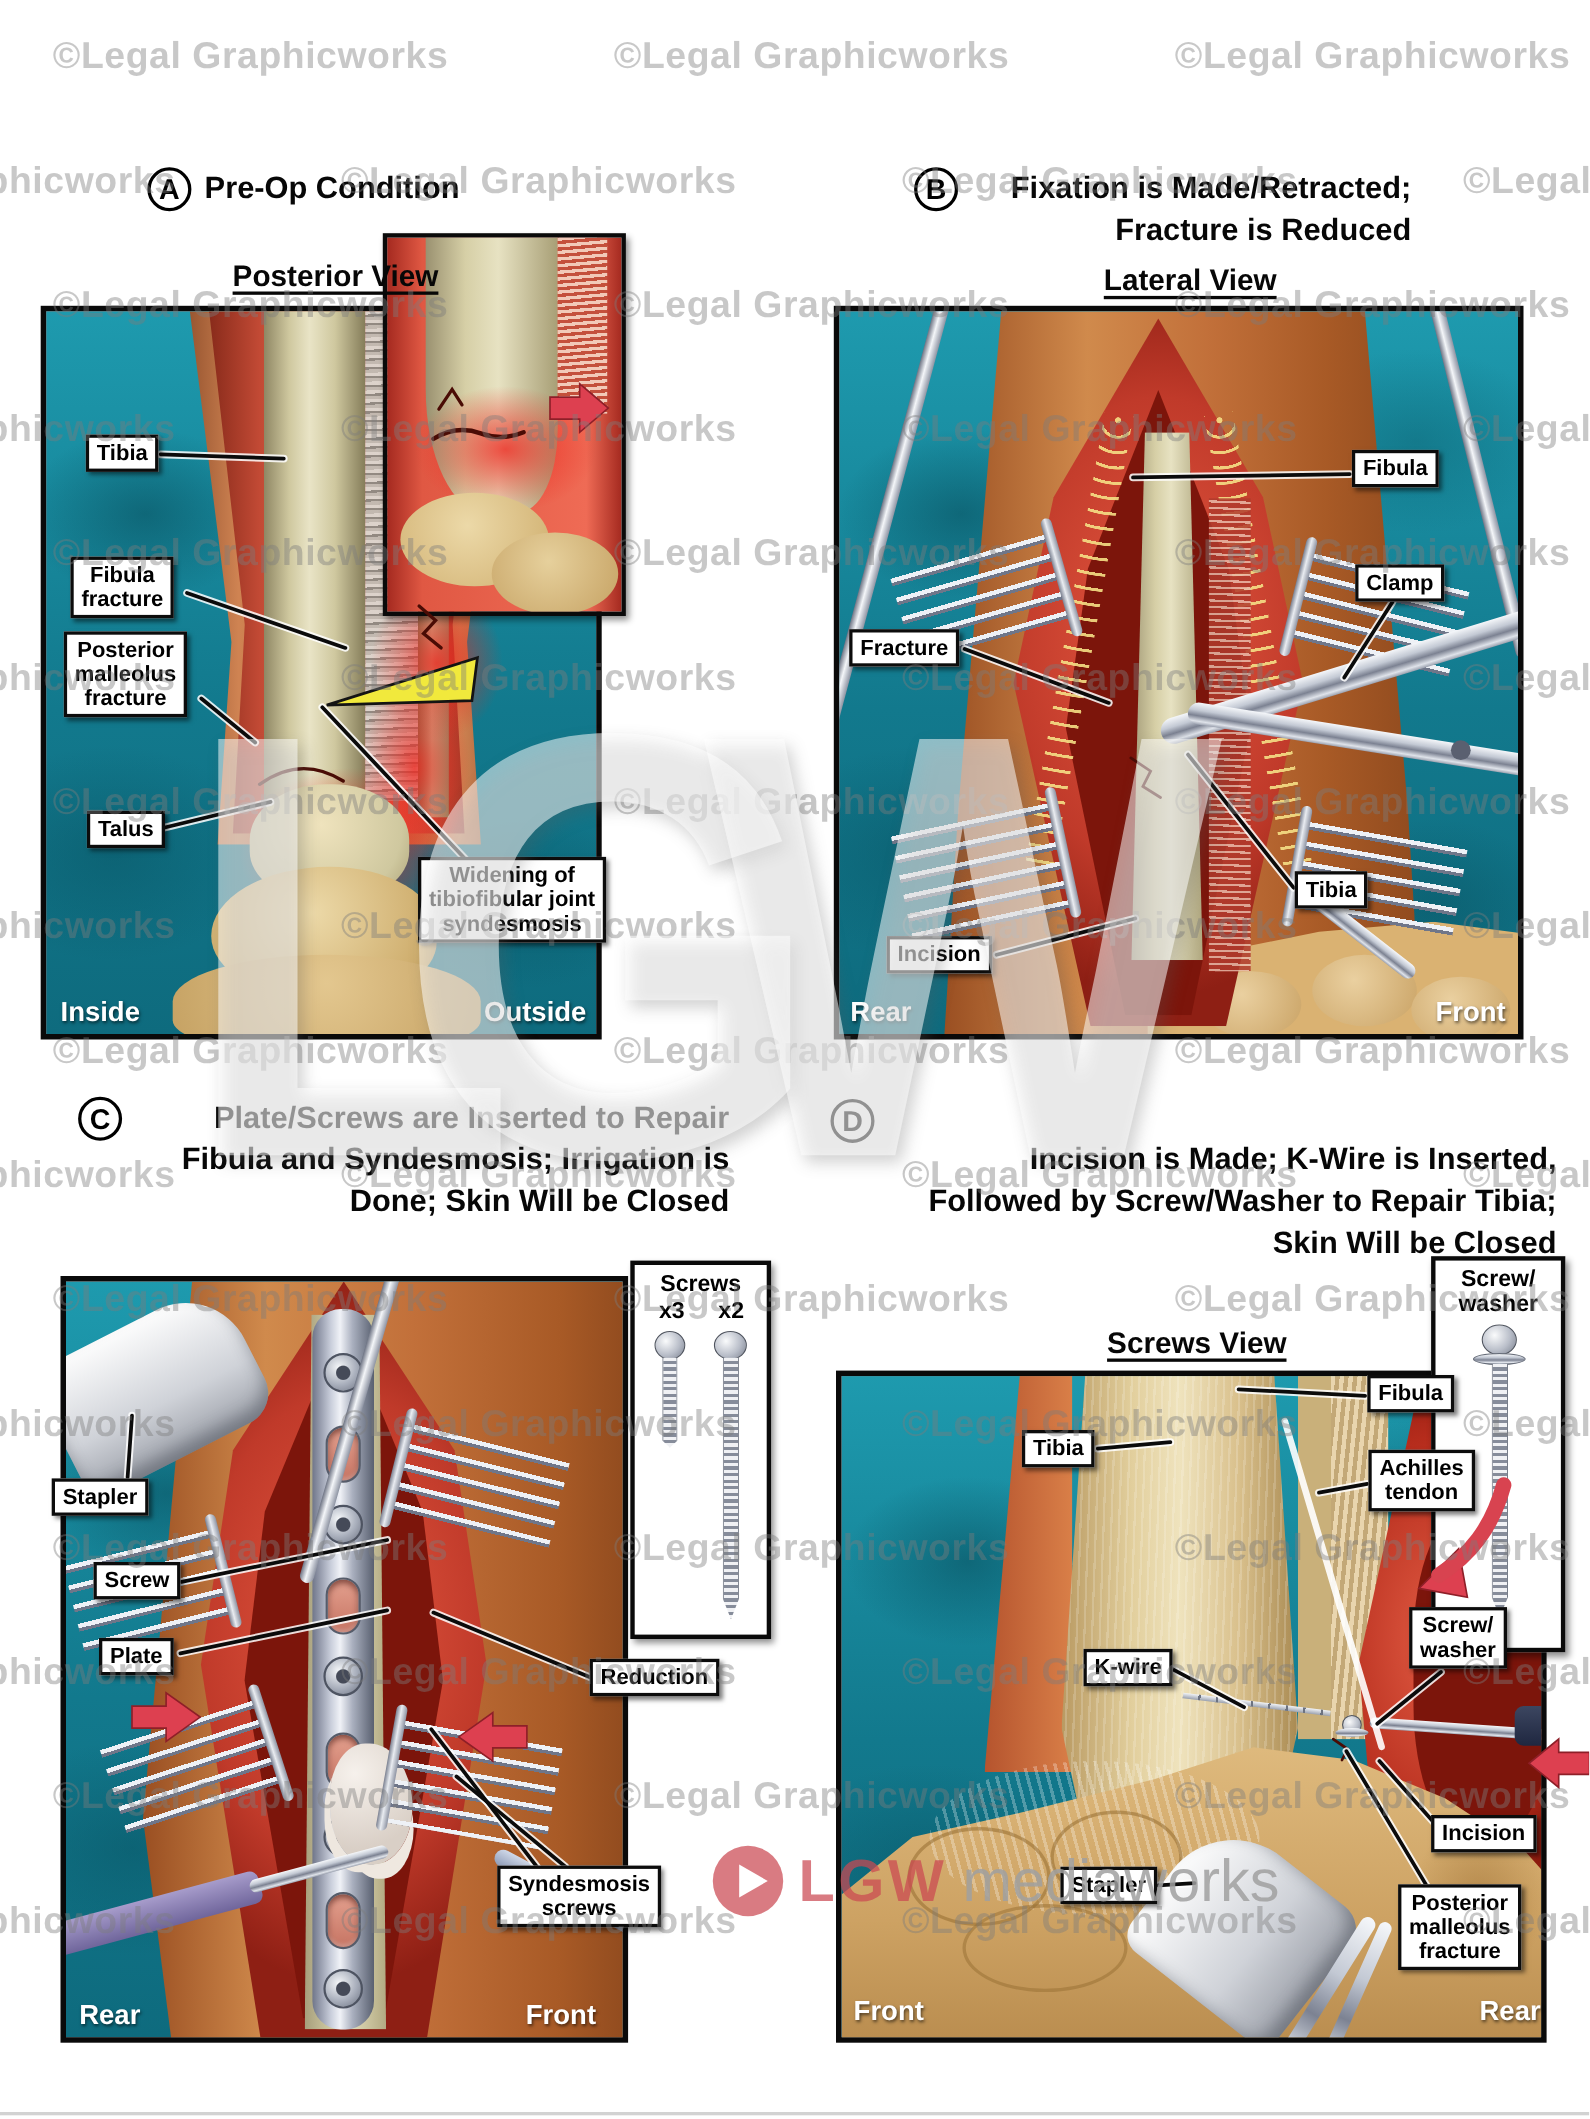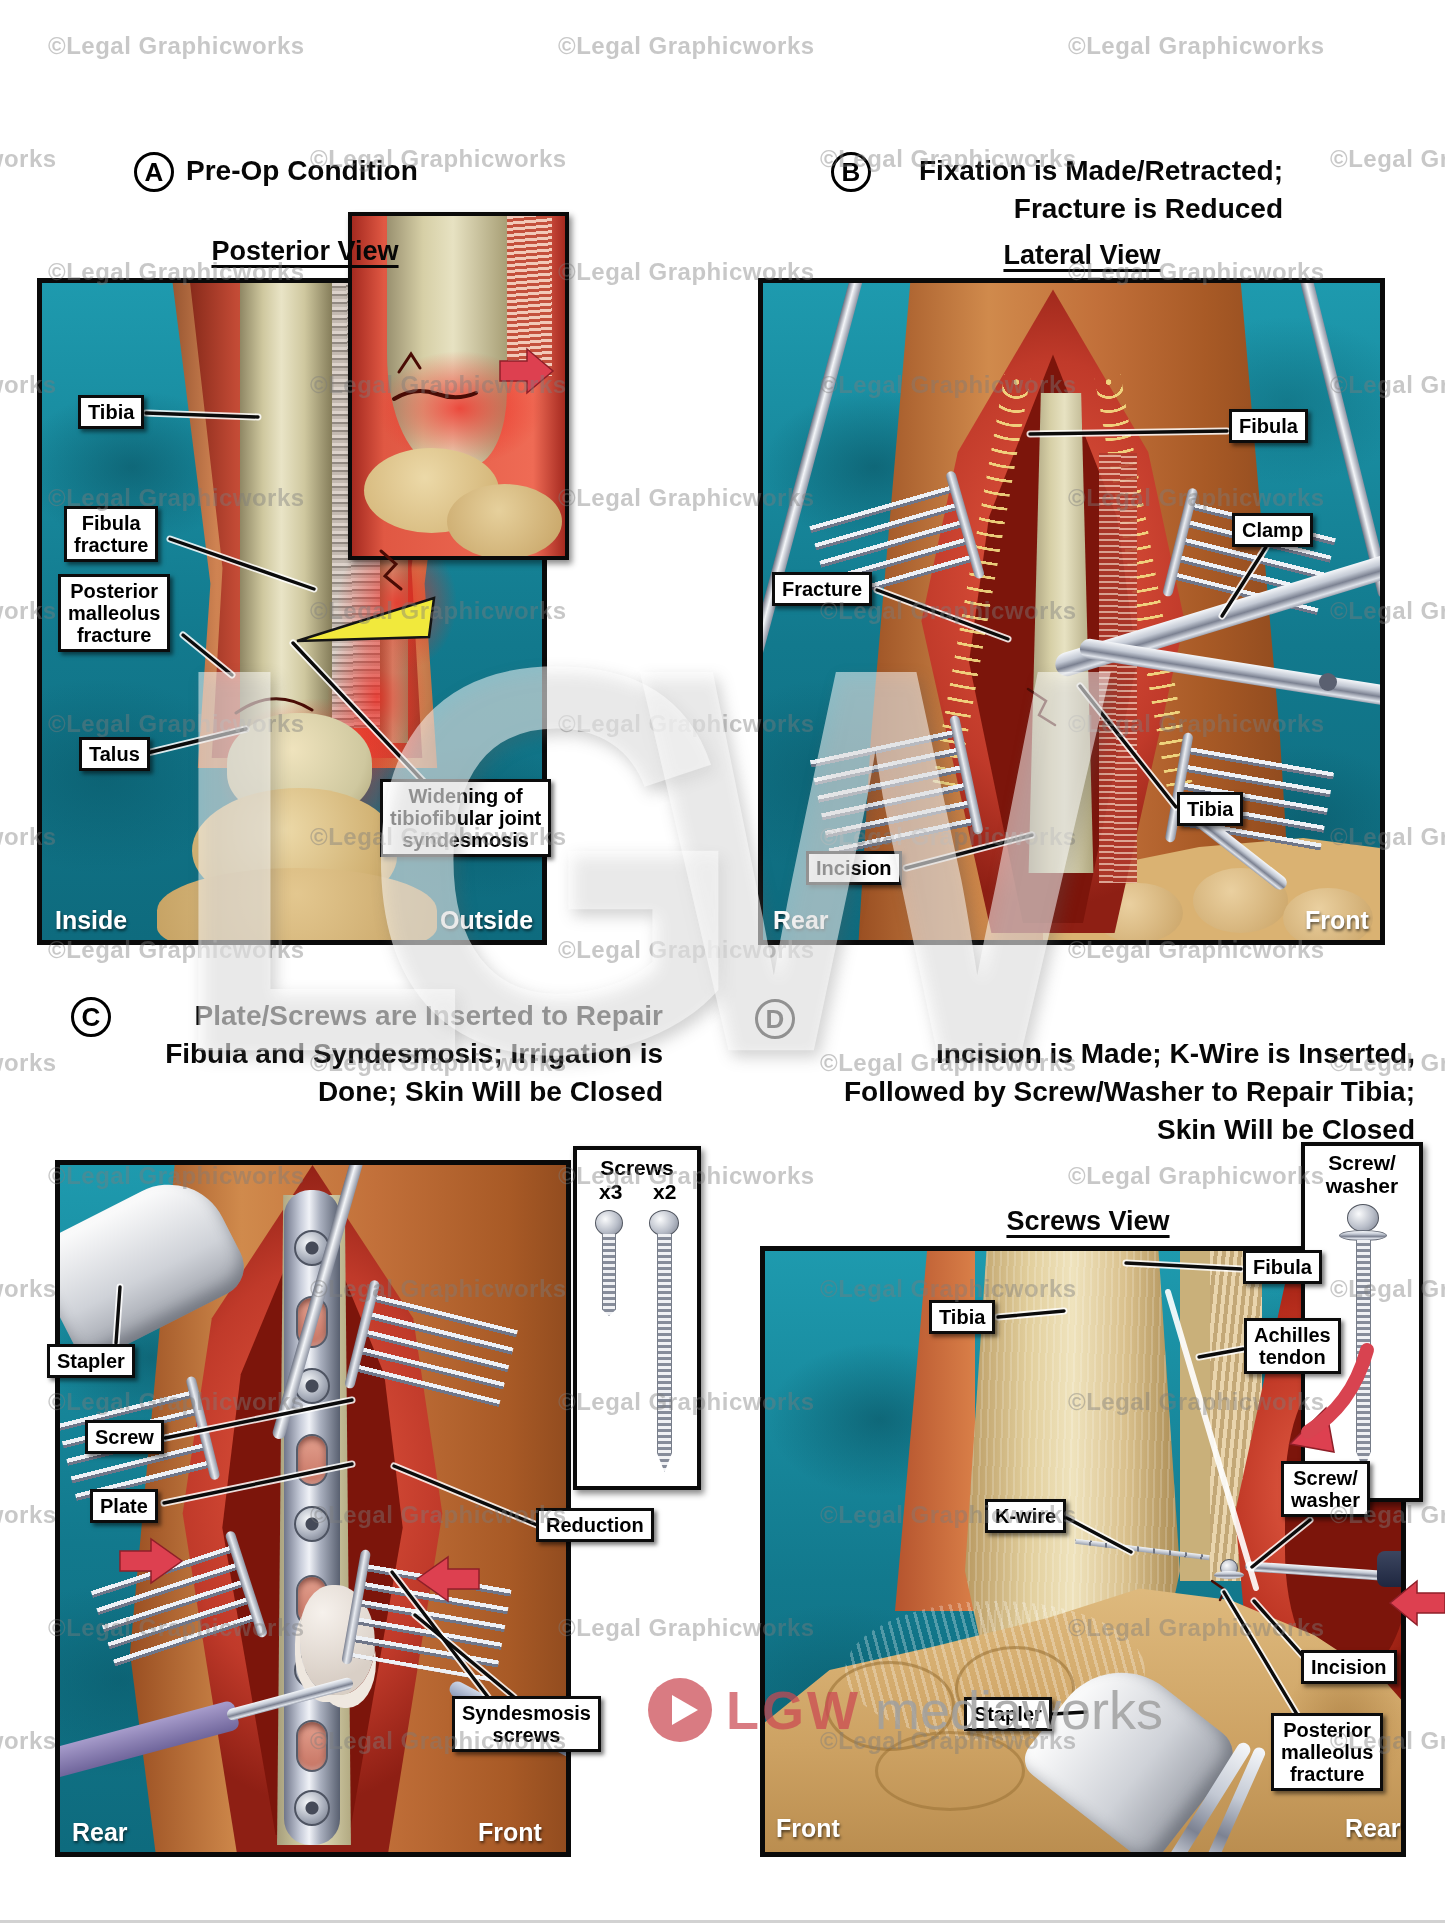--- a/index.html
+++ b/index.html
@@ -57,21 +57,21 @@
     background:radial-gradient(circle at 36% 34%, #fafbfc, #b9bec9 55%, #787e8c); }
   .shaft { position:absolute; background:repeating-linear-gradient(180deg,#f0f1f4 0 3px,#868c9a 3px 6px);
     clip-path:polygon(0 0,100% 0,100% 92%,50% 100%,0 92%); border-left:1px solid #777d89; border-right:1px solid #777d89; }
   .inset-title { position:absolute; left:0; right:0; text-align:center; font-weight:bold;
     font-size:21px; line-height:23px; color:#000; white-space:pre-line; }
   .cnt { position:absolute; font-size:21px; font-weight:bold; color:#000; }
 
   
   #overlay-svg { position:absolute; left:0; top:0; z-index:5; pointer-events:none; }
   #wm-layer { position:absolute; inset:0; z-index:8; pointer-events:none; }
-  #wm-layer span { position:absolute; font-size:24px; font-weight:bold; letter-spacing:.5px;
+  #wm-layer span { position:absolute; font-size:34px; font-weight:bold; letter-spacing:.5px;
     color:rgba(125,125,125,.42); white-space:nowrap; }
   #wm-big { position:absolute; left:165px; top:585px; font-size:500px; font-weight:bold;
     letter-spacing:-0.22em; color:rgba(255,255,255,.52); z-index:8; pointer-events:none;
     transform:scaleY(1.1); transform-origin:top left;
     text-shadow:5px 6px 14px rgba(90,90,90,.28); line-height:1; }
   .logo { position:absolute; display:flex; align-items:center; gap:14px; z-index:9; pointer-events:none; }
   .logo .w1 { font-size:54px; font-weight:bold; letter-spacing:3px; }
   .logo .w2 { font-size:54px; font-weight:normal; color:rgba(160,160,160,.85); }
   #mag-circle { width:62px; height:62px; border-radius:50%; border:8px solid rgba(170,170,170,.8); position:relative; }
   #mag-circle i { position:absolute; width:26px; height:10px; background:rgba(170,170,170,.8);

